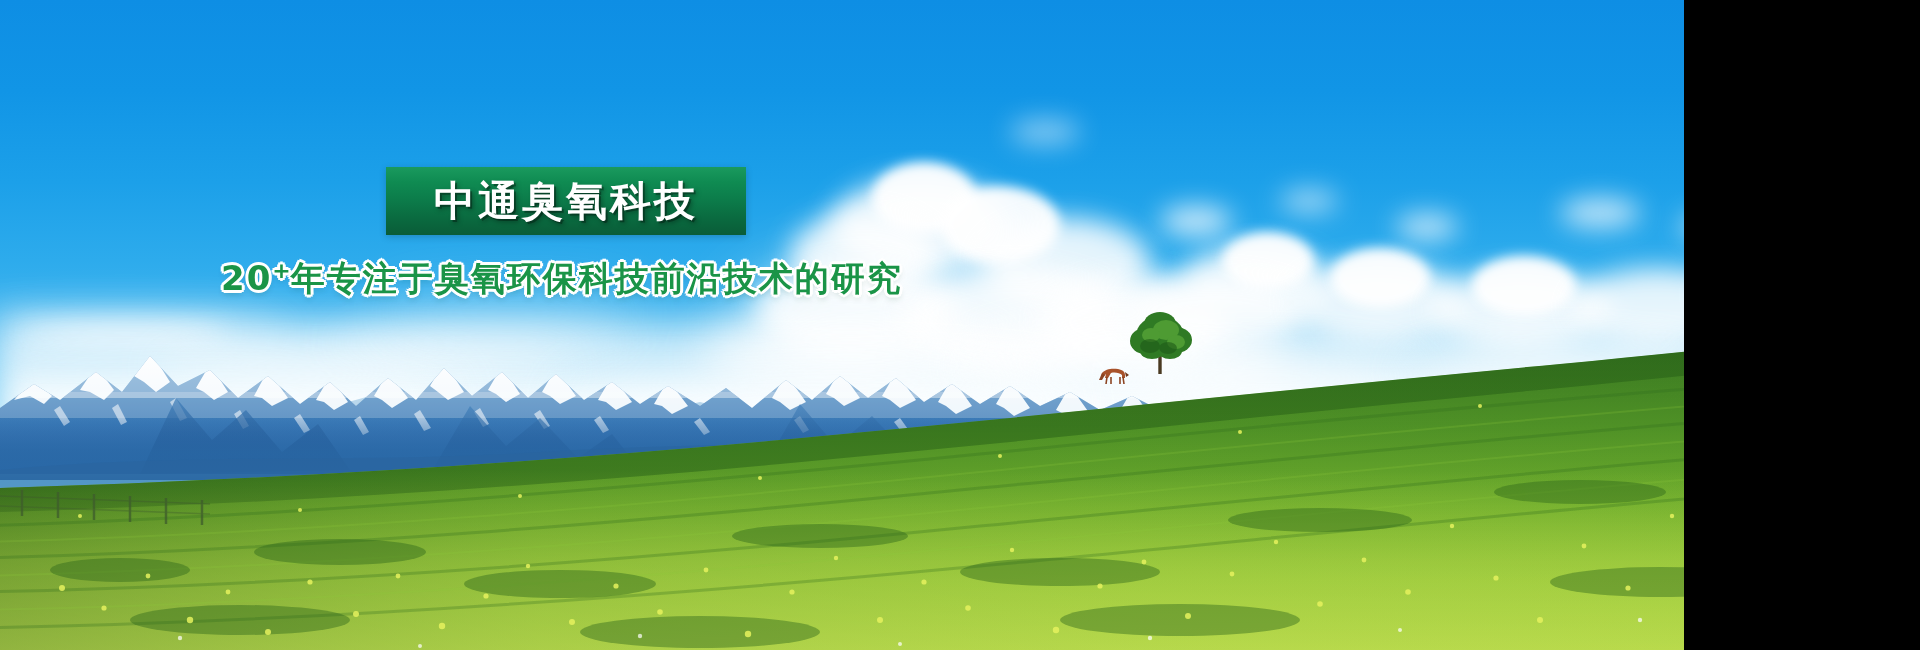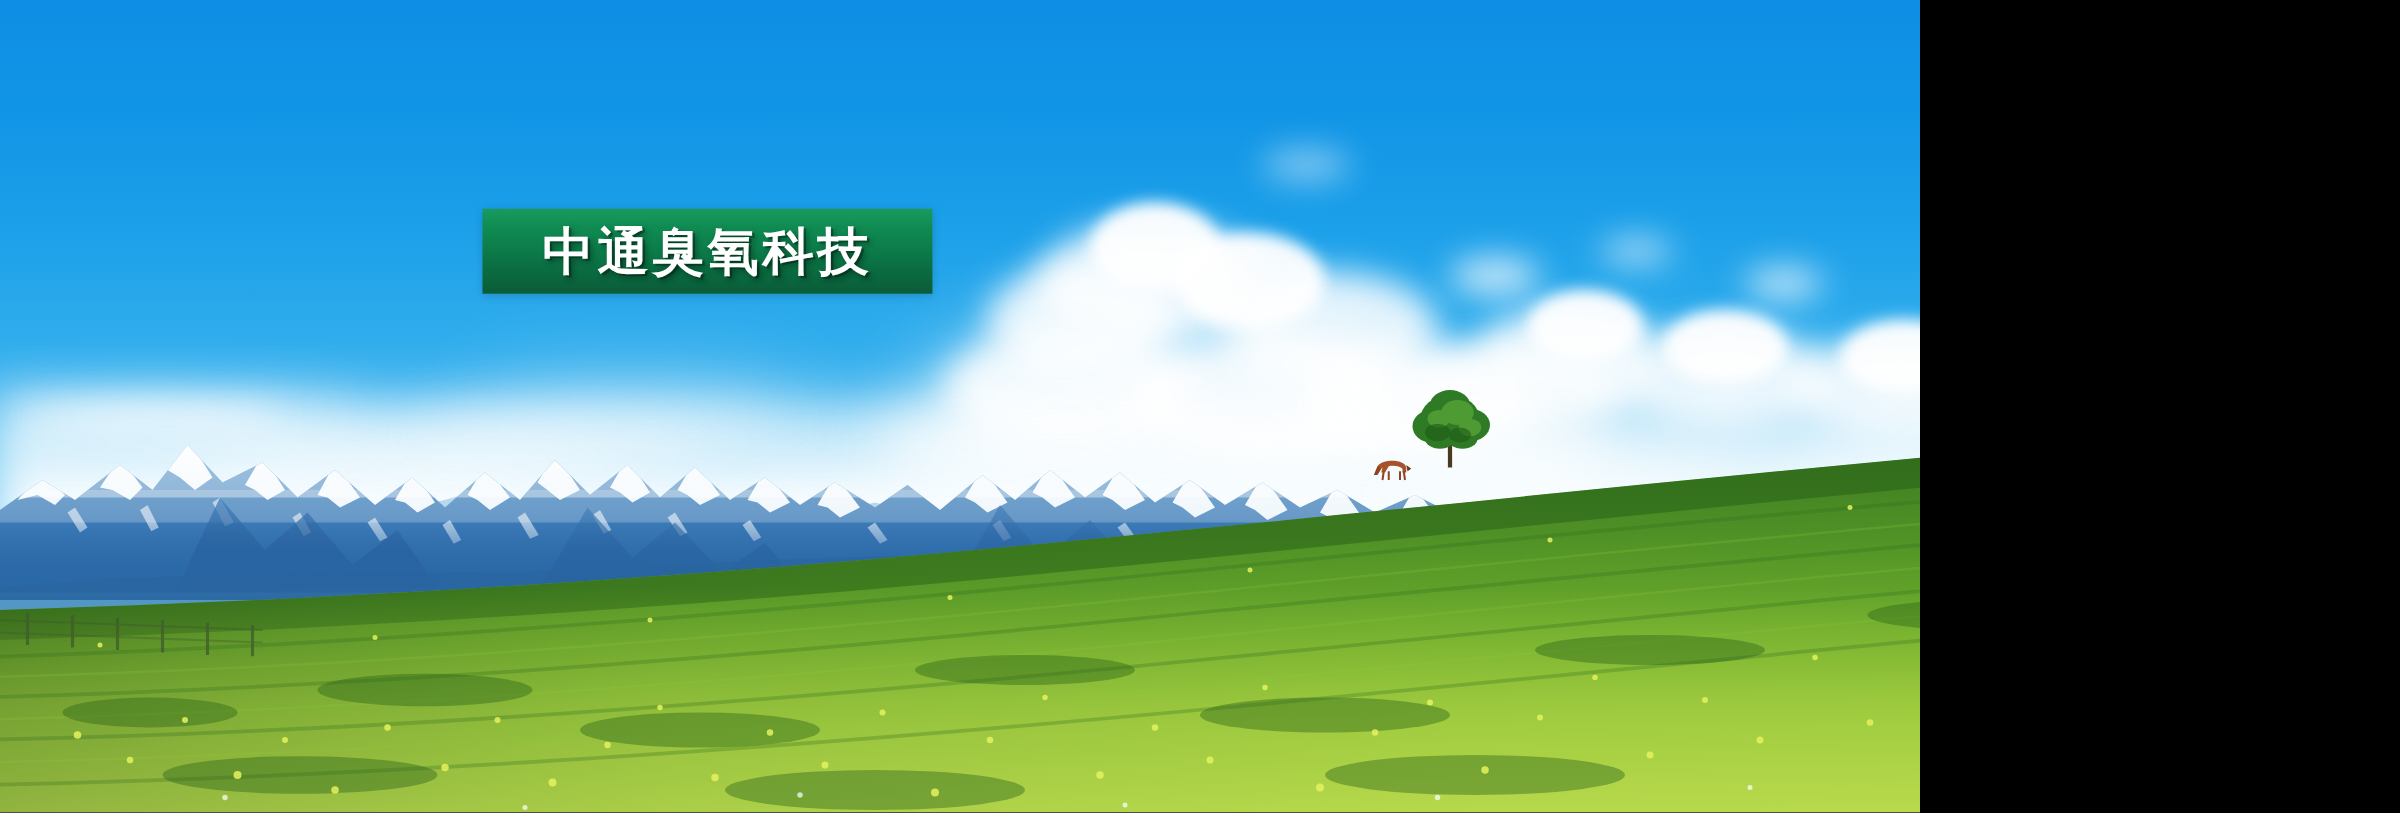--- a/index.html
+++ b/index.html
@@ -6,21 +6,21 @@
     margin: 0;
     padding: 0;
     background: #000;
   }
   body {
     font-family: "Liberation Sans", sans-serif;
   }
 
   #banner {
     position: relative;
-    width: 1536px;
+    width: 1684px;
     height: 650px;
     overflow: hidden;
   }
 
   
   .sky {
     position: absolute;
     inset: 0;
     background: linear-gradient(180deg,
         #0e8ee4 0%,
@@ -470,17 +470,20 @@
     <path d="M6,9 L3,16 L6,16 L9,11 Z" fill="#8c4422"></path>
     <path d="M29,8 L33,11 L30,13 Z" fill="#6e3518"></path>
   </svg>
 
   <div class="overlay">
 
     <div class="brand-badge">
       <span class="brand-text">中通臭氧科技</span>
     </div>
 
+    <div class="tagline tagline-1">
+      <span>20</span><span class="sup">+</span><span>年专注于臭氧环保科技前沿技术的研究</span>
+    </div>
 
 
   </div>
 
 </div>
 
 </body></html>

